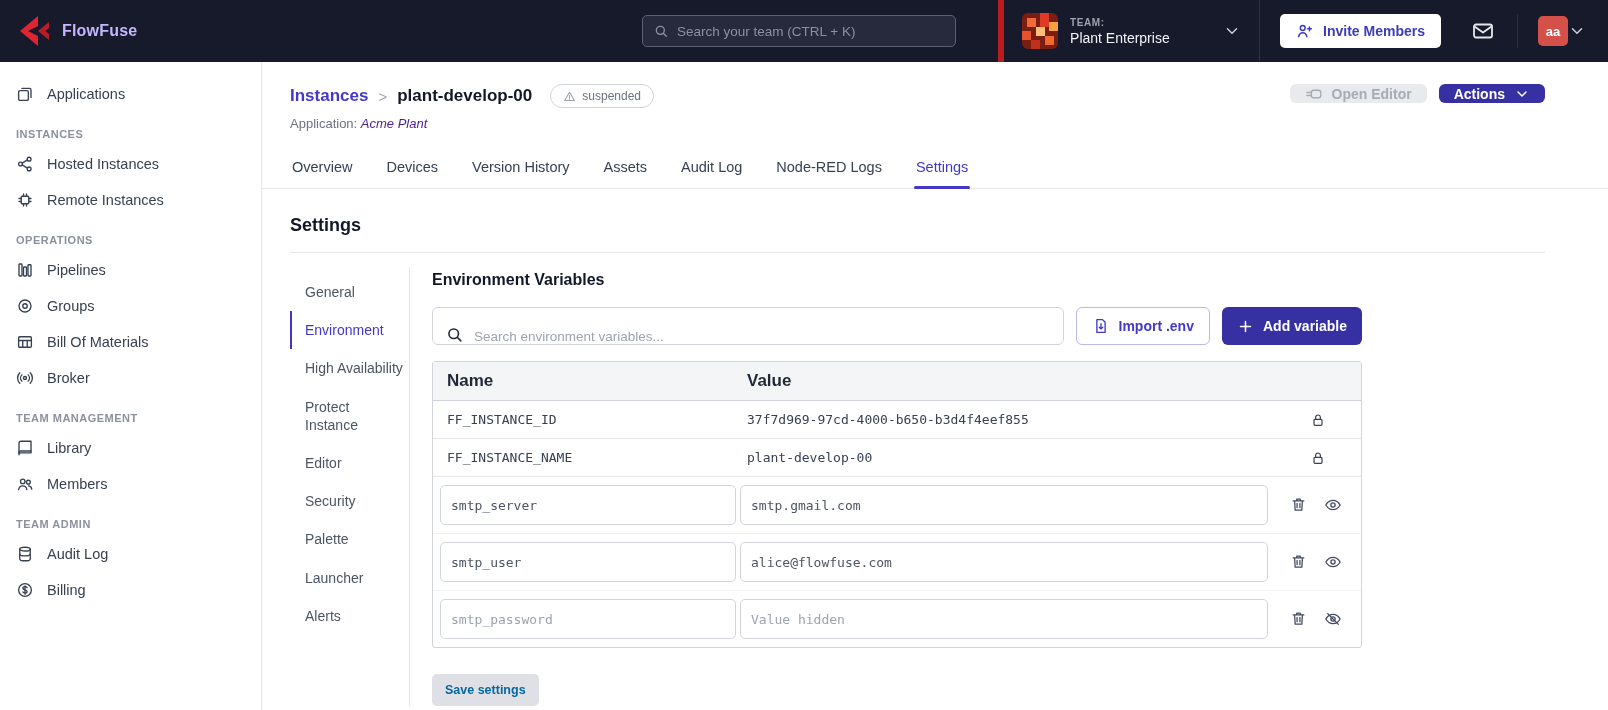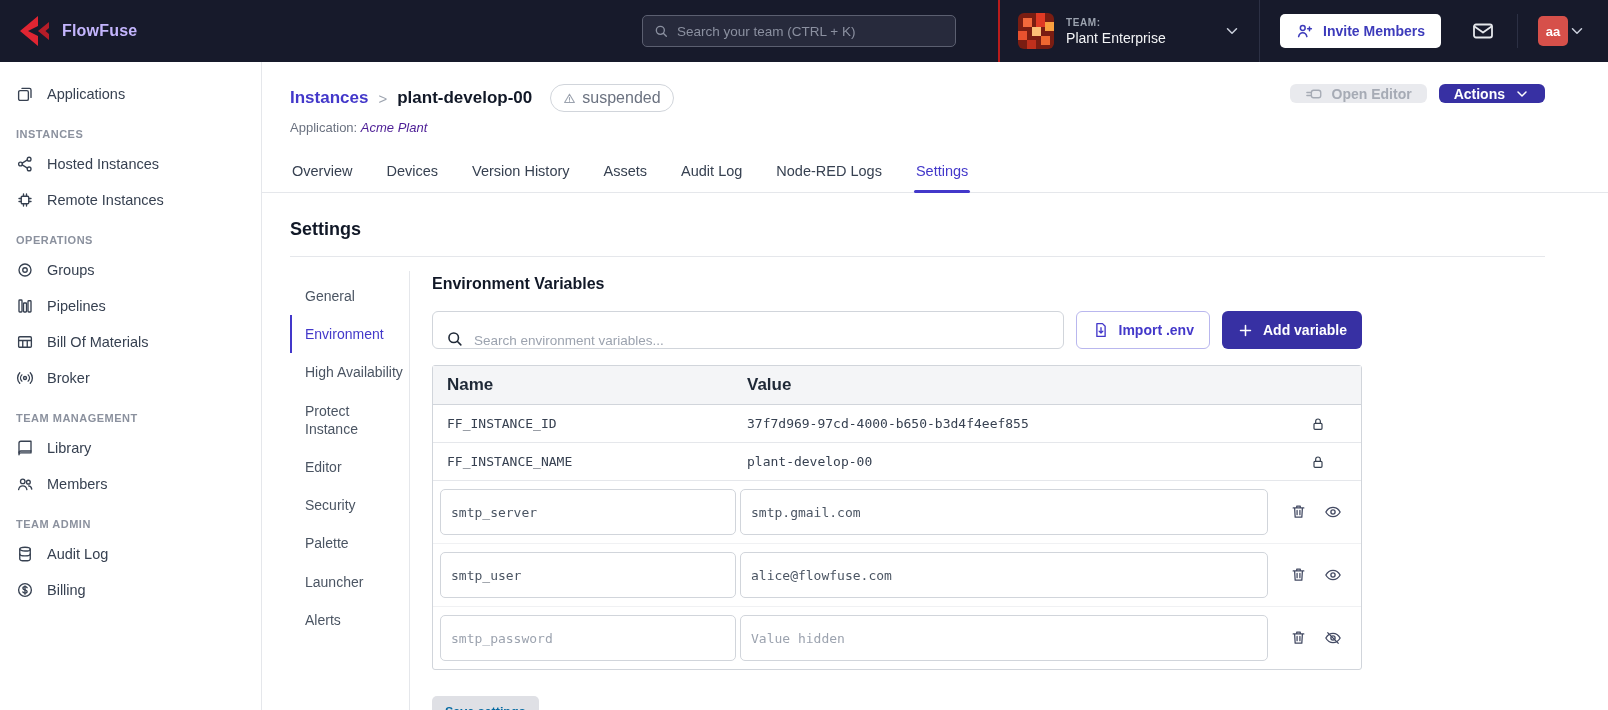--- a/index.html
+++ b/index.html
@@ -9,21 +9,21 @@
 
   
   .navbar { height:62px; background:#171a2b; display:flex; align-items:center; position:relative; padding:0 16px; color:#fff; }
   .brand { display:flex; align-items:center; gap:10px; cursor:pointer; }
   .brand-text { font-size:16px; font-weight:700; color:#c4b5fd; letter-spacing:.2px; }
   .nav-search { position:absolute; left:642px; top:15px; width:314px; height:32px; background:#272a3c; border:1px solid #5b5f70; border-radius:5px; display:flex; align-items:center; gap:8px; padding:0 10px; }
   .nav-search svg { color:#8b90a0; flex:none; }
   .nav-search input { background:transparent; border:none; outline:none; color:#d1d5db; font-size:13.5px; width:100%; font-family:"Liberation Sans",sans-serif; }
   .nav-search input::placeholder { color:#8b90a0; }
   .nav-right { margin-left:auto; display:flex; align-items:center; height:62px; }
-  .team-select { display:flex; align-items:center; gap:12px; padding:0 18px; height:62px; width:262px; border-left:2px solid #b91c1c; border-right:1px solid #2c3044; cursor:pointer; }
+  .team-select { display:flex; align-items:center; gap:12px; padding:0 18px; height:62px; width:262px; border-left:6px solid #b91c1c; border-right:1px solid #2c3044; cursor:pointer; }
   .team-icon-wrap { width:36px; height:36px; border-radius:6px; overflow:hidden; flex:none; }
   .team-text { display:flex; flex-direction:column; gap:2px; flex:1; }
   .team-label { font-size:10px; letter-spacing:.6px; color:#9ca3af; font-weight:600; }
   .team-name { font-size:14px; color:#f3f4f6; }
   .chev { color:#cbd0dc; }
   .invite-wrap { padding:0 20px; }
   .invite-btn { display:flex; align-items:center; gap:9px; background:#fff; color:#3d3bbb; border:none; border-radius:5px; height:34px; padding:0 16px; font-size:14px; font-weight:700; font-family:"Liberation Sans",sans-serif; cursor:pointer; }
   .mail-btn { padding:0 22px 0 10px; color:#e5e7eb; cursor:pointer; border-right:1px solid #2c3044; height:34px; display:flex; align-items:center; }
   .user-menu { display:flex; align-items:center; padding:0 6px 0 20px; cursor:pointer; }
   .avatar { width:30px; height:30px; border-radius:5px; background:#d6504a; color:#fff; font-size:13px; font-weight:700; display:flex; align-items:center; justify-content:center; }
@@ -37,21 +37,21 @@
   .side-item svg { color:#374151; flex:none; }
   .side-header { padding:16px 16px 6px; font-size:11px; letter-spacing:.5px; color:#8b919e; font-weight:700; }
 
   
   .main { flex:1; padding-top:22px; overflow:hidden; background:#fff; }
   .page-header { display:flex; align-items:flex-start; padding:0 63px 0 28px; }
   .crumbs { display:flex; align-items:center; gap:10px; }
   .crumb-link { color:#4338ca; font-weight:700; font-size:17px; cursor:pointer; }
   .crumb-sep { color:#9ca3af; font-size:15px; }
   .crumb-current { color:#111827; font-weight:700; font-size:17px; }
-  .badge { display:flex; align-items:center; gap:6px; border:1px solid #d1d5db; border-radius:999px; padding:4px 12px; font-size:16px; color:#6b7280; background:#fff; margin-left:8px; }
+  .badge { display:flex; align-items:center; gap:6px; border:1px solid #d1d5db; border-radius:999px; padding:4px 12px; font-size:12px; color:#6b7280; background:#fff; margin-left:8px; }
   .badge svg { color:#9ca3af; }
   .app-line { font-size:13px; color:#6b7280; margin-top:8px; }
   .app-link { color:#4c1d95; cursor:pointer;font-style:italic; }
   .header-buttons { margin-left:auto; display:flex; gap:12px; }
   .btn { display:flex; align-items:center; gap:9px; height:19px; padding:0 15px; border-radius:6px; font-size:14px; font-weight:700; border:none; cursor:pointer; font-family:"Liberation Sans",sans-serif; }
   .btn-disabled { background:#e9eaee; color:#a6abb5; cursor:default; }
   .btn-primary { background:#3730a3; color:#fff; }
 
   .tabs { display:flex; gap:30px; padding:0 28px; margin-top:16px; border-bottom:1px solid #e5e7eb; }
   .tab { position:relative; padding:12px 2px 13px; font-size:14.5px; color:#374151; cursor:pointer; white-space:nowrap; }
@@ -81,21 +81,21 @@
   .t-head { background:#f4f5f7; border-bottom:1px solid #d1d5db; }
   .t-head .t-cell { font-weight:700; font-size:17px; color:#1f2937; padding:9px 14px; }
   .t-locked { border-bottom:1px solid #e5e7eb; }
   .t-locked .t-cell { padding:11px 14px; font-family:"DejaVu Sans Mono","Liberation Mono",monospace; font-size:13px; color:#374151; }
   .t-actions { display:flex; justify-content:center; gap:12px; }
   .t-actions-end { display:flex; justify-content:flex-end; gap:13px; padding-right:12px; }
   .icon-btn { background:none; border:none; color:#434a63; cursor:pointer; padding:2px; display:flex; }
   .lock-ic { color:#374151; }
   .t-edit { padding:5px 5px; }
   .t-edit + .t-edit { border-top:1px solid #f0f1f3; }
-  .cell-input { width:100%; height:46px; border:1px solid #d1d5db; border-radius:5px; padding:0 10px; font-family:"DejaVu Sans Mono","Liberation Mono",monospace; font-size:13px; color:#4b5563; outline:none; background:#fff; }
+  .cell-input { width:100%; height:40px; border:1px solid #d1d5db; border-radius:5px; padding:0 10px; font-family:"DejaVu Sans Mono","Liberation Mono",monospace; font-size:13px; color:#4b5563; outline:none; background:#fff; }
   .cell-input::placeholder { color:#9ca3af; }
   .cell-input.muted { color:#9ca3af; }
   .t-edit .t-cell { padding:3px 2px; }
 
   .save-btn { margin-top:26px; background:#dfe0e5; color:#0369a1; border:none; border-radius:5px; padding:9px 13px; font-size:12.5px; font-weight:700; font-family:"Liberation Sans",sans-serif; cursor:default; }
 </style>
 </head>
 <body>
 
 <header class="navbar">
@@ -208,36 +208,36 @@
             <rect x="7" y="7" width="10" height="10" rx="1.5"></rect>
             <path d="M10 7V4M14 7V4M10 20v-3M14 20v-3M7 10H4M7 14H4M20 10h-3M20 14h-3"></path>
           </svg>
       </span>
       <span>Remote Instances</span>
     </div>
 
     <div class="side-header">OPERATIONS</div>
     <div class="side-item">
       <span>
-        <svg width="18" height="18" viewBox="0 0 24 24" fill="none" stroke="currentColor" stroke-width="1.8">
-            <circle cx="12" cy="12" r="8"></circle>
-            <circle cx="12" cy="12" r="3"></circle>
-          </svg>
-      </span>
-      <span>Groups</span>
-    </div>
-    <div class="side-item">
-      <span>
         <svg width="18" height="18" viewBox="0 0 24 24" fill="none" stroke="currentColor" stroke-width="1.8" stroke-linejoin="round">
             <rect x="4" y="4" width="4" height="16" rx="1"></rect>
             <rect x="10" y="8" width="4" height="12" rx="1"></rect>
             <rect x="16" y="5" width="4" height="15" rx="1"></rect>
           </svg>
       </span>
       <span>Pipelines</span>
+    </div>
+    <div class="side-item">
+      <span>
+        <svg width="18" height="18" viewBox="0 0 24 24" fill="none" stroke="currentColor" stroke-width="1.8">
+            <circle cx="12" cy="12" r="8"></circle>
+            <circle cx="12" cy="12" r="3"></circle>
+          </svg>
+      </span>
+      <span>Groups</span>
     </div>
     <div class="side-item">
       <span>
         <svg width="18" height="18" viewBox="0 0 24 24" fill="none" stroke="currentColor" stroke-width="1.8" stroke-linejoin="round">
             <rect x="3.5" y="5" width="17" height="14" rx="1.5"></rect>
             <path d="M3.5 10h17M9 10v9M15 10v9"></path>
           </svg>
       </span>
       <span>Bill Of Materials</span>
     </div>

